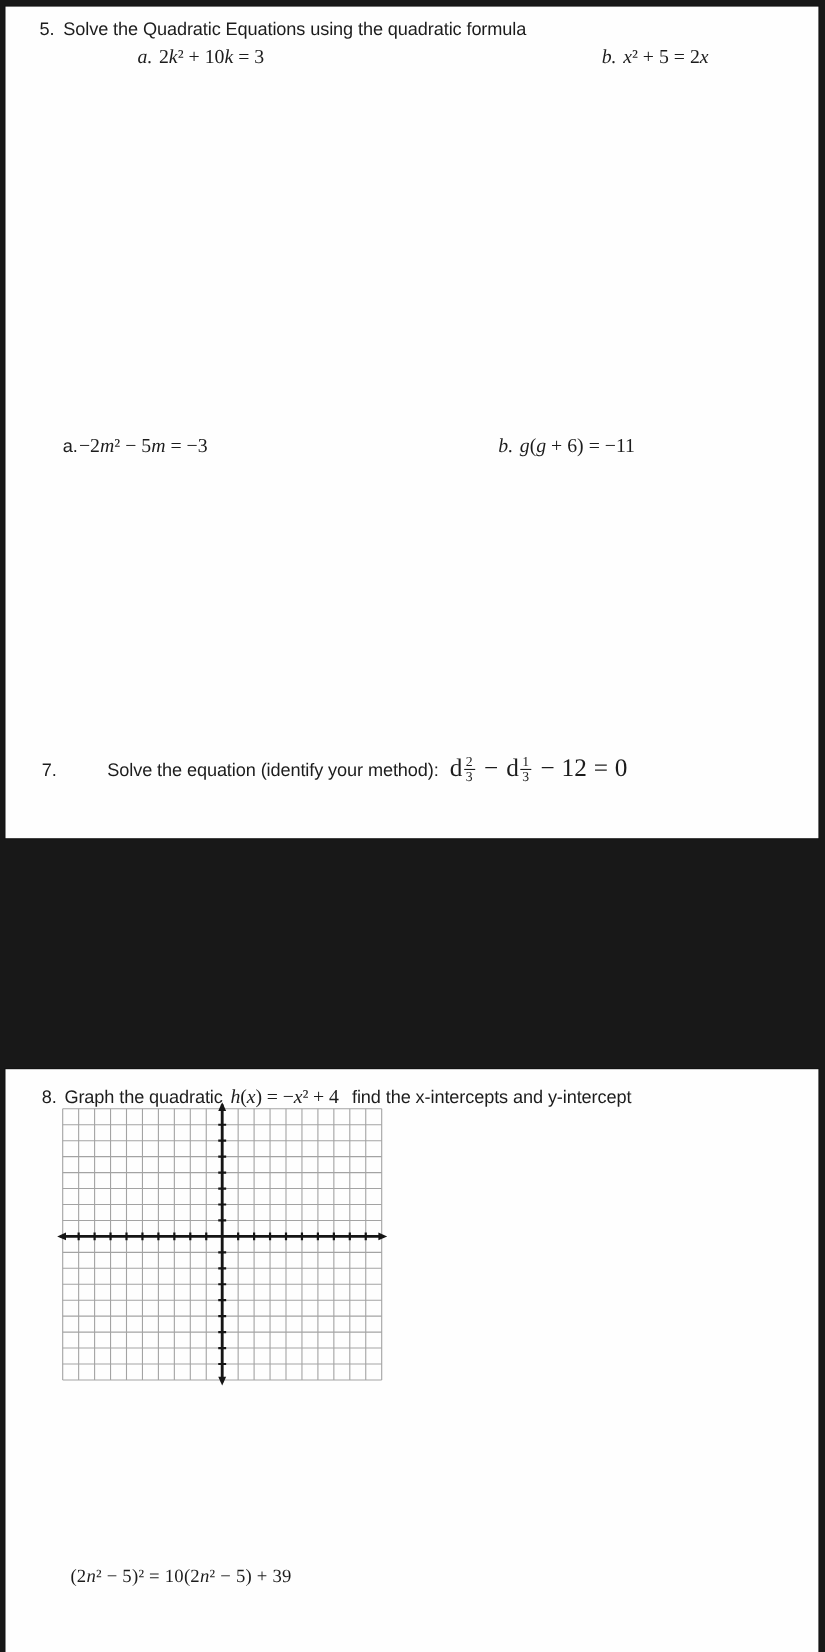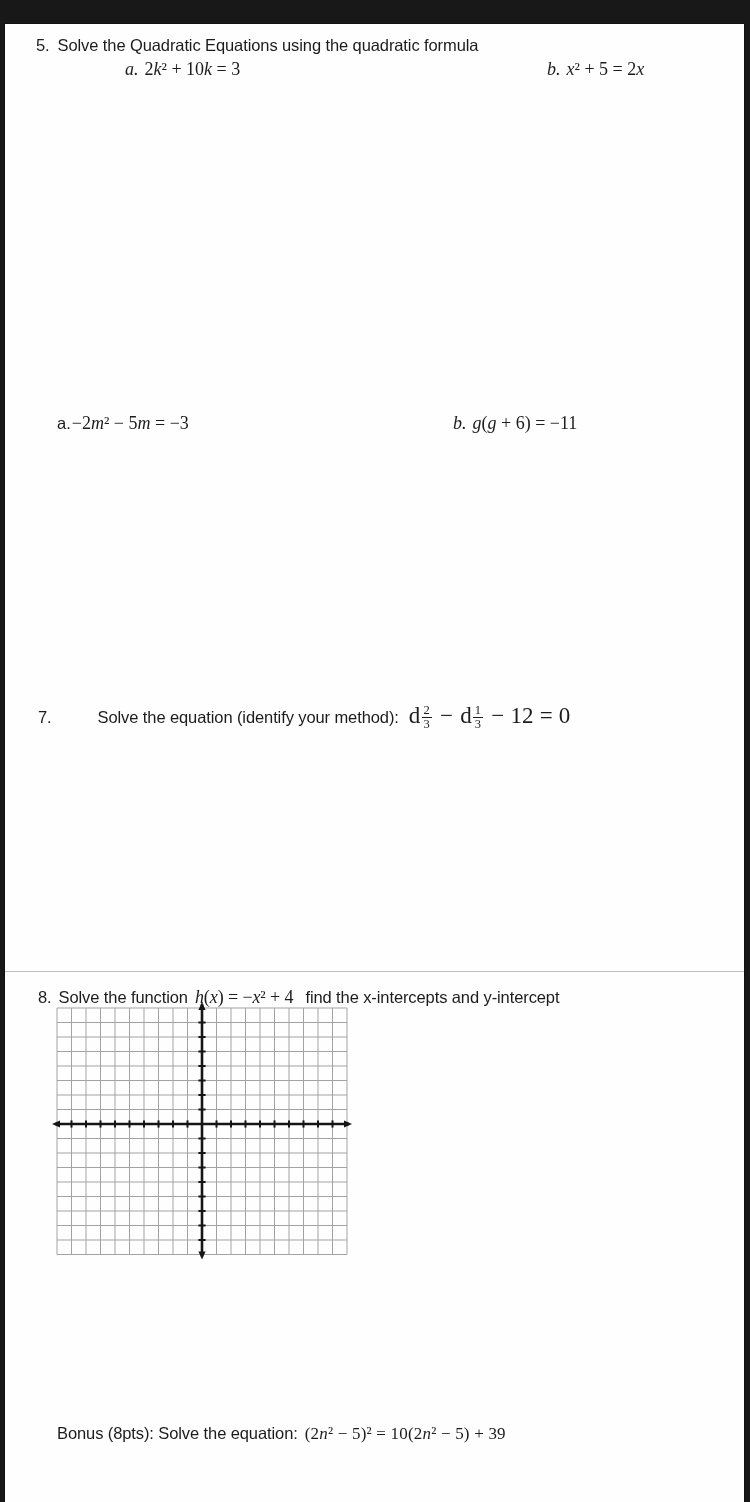--- a/index.html
+++ b/index.html
@@ -8,21 +8,21 @@
     position:relative;
     font-family:"Liberation Sans", sans-serif;
     overflow:hidden;
   }
   .page {
     position:absolute;
     left:5px;
     width:739px;
     box-shadow:0 0 0 1px rgba(0,0,0,0.25);
   }
-  #page1 { top:24px;  height:952px; }
+  #page1 { top:6px;  height:756px; }
   #page2 { top:972px; height:530px; }
   .abs { position:absolute; white-space:nowrap; }
 
   .body-text {
     font-size:16.5px;
     line-height:24px;
     letter-spacing:-0.1px;
   }
   .qnum { display:inline-block; }
   .qprompt { display:inline-block; margin-left:8px; }
@@ -115,21 +115,21 @@
         </span><span class="q7-tail">− 12 = 0</span>
     </span>
   </div>
 
 </div>
 
 <div class="page" id="page2" style="background: rgb(254, 254, 254);">
 
   <div class="abs mixed-line body-text" style="left:33px; top:13px;">
     <span class="mseg">8.</span>
-    <span class="mseg gap-l">Solve the function</span>
+    <span class="mseg gap-l">Graph the quadratic</span>
     <span class="math gap-l"><span class="it">h</span><span>(</span><span class="it">x</span><span>) = −</span><span class="it">x</span><span>² + 4</span></span>
     <span class="mseg gap-l2">find the x-intercepts and y-intercept</span>
   </div>
 
   <div id="grid-wrap" style="left:46px; top:30px;">
     <svg id="grid-svg" xmlns="http://www.w3.org/2000/svg" width="302" height="258.5" viewBox="0 0 302 258.5">
         <line x1="6" y1="6" x2="6" y2="252.5" stroke="#a3a3a3" stroke-width="1"></line>
         <line x1="20.5" y1="6" x2="20.5" y2="252.5" stroke="#a3a3a3" stroke-width="1"></line>
         <line x1="35" y1="6" x2="35" y2="252.5" stroke="#a3a3a3" stroke-width="1"></line>
         <line x1="49.5" y1="6" x2="49.5" y2="252.5" stroke="#a3a3a3" stroke-width="1"></line>
@@ -204,17 +204,16 @@
         <line x1="147.4" y1="223.5" x2="154.6" y2="223.5" stroke="#151515" stroke-width="2"></line>
         <line x1="147.4" y1="238" x2="154.6" y2="238" stroke="#151515" stroke-width="2"></line>
         <polygon points="1,122 9,118.4 9,125.6" fill="#151515"></polygon>
         <polygon points="301,122 293,118.4 293,125.6" fill="#151515"></polygon>
         <polygon points="151,0 147.4,8 154.6,8" fill="#151515"></polygon>
         <polygon points="151,257.5 147.4,249.5 154.6,249.5" fill="#151515"></polygon>
       </svg>
   </div>
 
   <div class="abs mixed-line body-text" style="left:52px; top:449px;">
-    <span class="mseg">Bonus (8pts): Solve the equation:</span>
     <span class="math bonus-eq"><span>(2</span><span class="it">n</span><span>² − 5)² = 10(2</span><span class="it">n</span><span>² − 5) + 39</span></span>
   </div>
 
 </div>
 
 </body></html>

